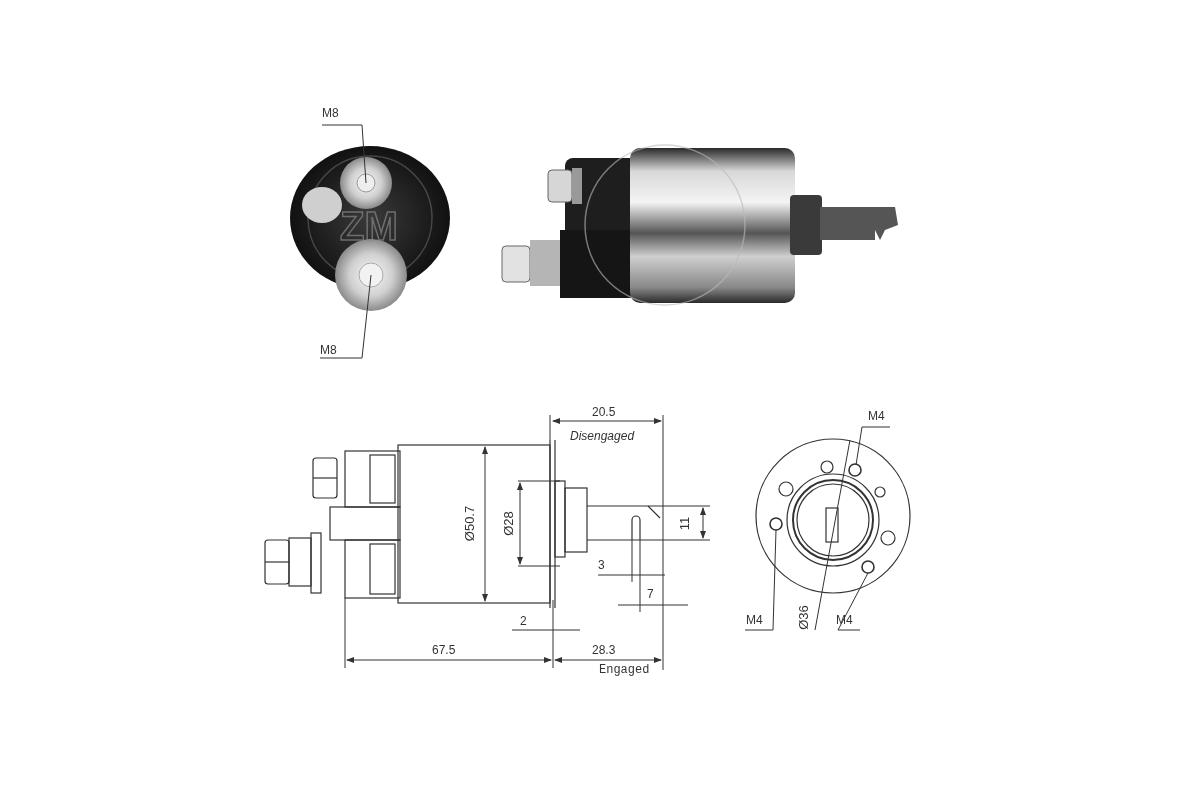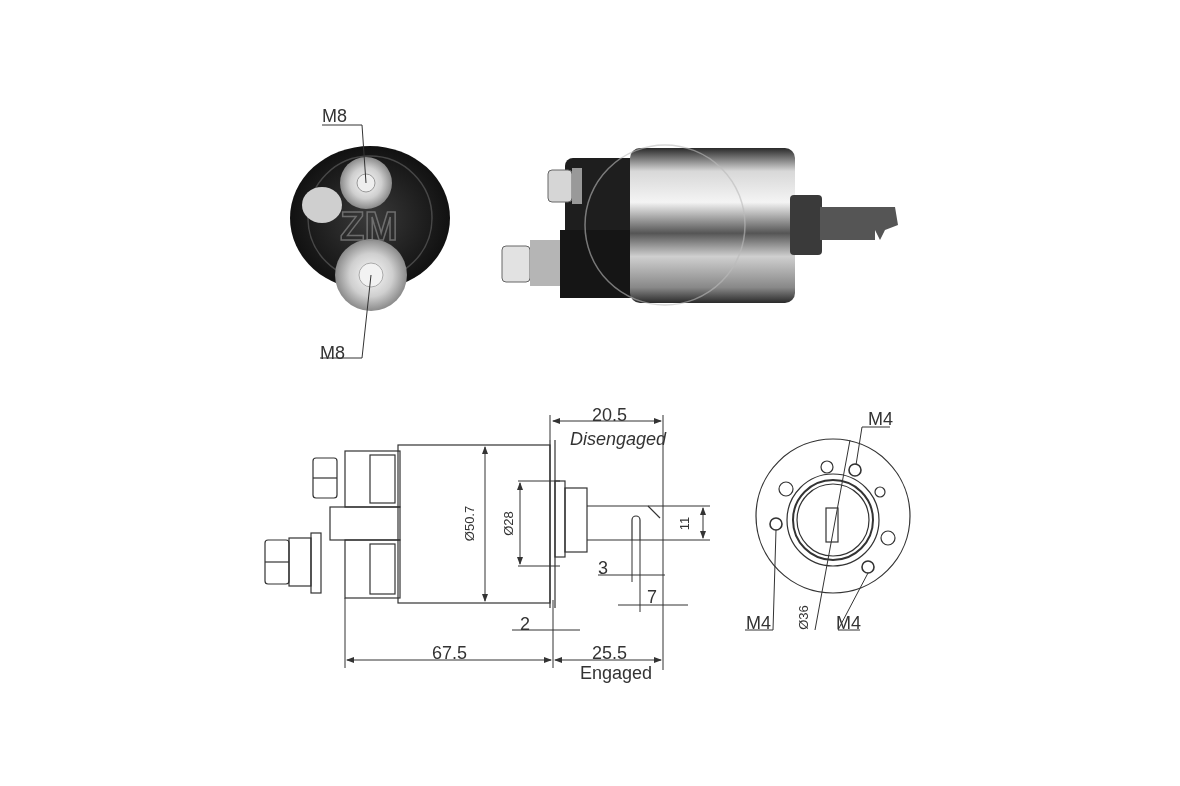--- a/index.html
+++ b/index.html
@@ -1,17 +1,17 @@
 <!DOCTYPE html>
 <html><head>
 <meta charset="utf-8">
 <style>
   html, body { margin:0; padding:0; background:#ffffff; }
   body { width:1180px; height:786px; position:relative; overflow:hidden; font-family:"Liberation Sans", sans-serif; }
-  .lbl { position:absolute; font-size:18px; color:#333; line-height:1; white-space:nowrap; }
+  .lbl { position:absolute; font-size:12px; color:#333; line-height:1; white-space:nowrap; }
   svg { position:absolute; left:0; top:0; }
   .vlbl { position:absolute; font-size:13px; color:#333; transform:rotate(-90deg); transform-origin:center; white-space:nowrap; }
 </style>
 </head>
 <body>
 
 <svg width="1180" height="786" viewBox="0 0 1180 786">
   <defs>
     <radialGradient id="endg" cx="50%" cy="50%" r="50%">
       <stop offset="0%" stop-color="#3a3a3a"></stop>
@@ -130,22 +130,22 @@
     <line x1="850" y1="440" x2="815" y2="630" stroke-width="1"></line>
   </g>
 </svg>
 
 <span class="lbl" style="left:322px;top:107px;">M8</span>
 <span class="lbl" style="left:320px;top:344px;">M8</span>
 
 <span class="lbl" style="left:592px;top:406px;">20.5</span>
 <span class="lbl" style="left:570px;top:430px;font-style:italic;">Disengaged</span>
 <span class="lbl" style="left:432px;top:644px;">67.5</span>
-<span class="lbl" style="left:592px;top:644px;">25.5</span>
-<span class="lbl" style="left:580px;top:664px;">Engaged</span>
+<span class="lbl" style="left:592px;top:644px;">28.3</span>
+<span class="lbl" style="left:599px;top:664px;font-family:Liberation Mono, monospace;">Engaged</span>
 <span class="lbl" style="left:520px;top:615px;">2</span>
 <span class="lbl" style="left:598px;top:559px;">3</span>
 <span class="lbl" style="left:647px;top:588px;">7</span>
 <span class="vlbl" style="left:452px;top:516px;">Ø50.7</span>
 <span class="vlbl" style="left:496px;top:516px;">Ø28</span>
 <span class="vlbl" style="left:678px;top:516px;">11</span>
 
 <span class="lbl" style="left:868px;top:410px;">M4</span>
 <span class="lbl" style="left:746px;top:614px;">M4</span>
 <span class="lbl" style="left:836px;top:614px;">M4</span>

